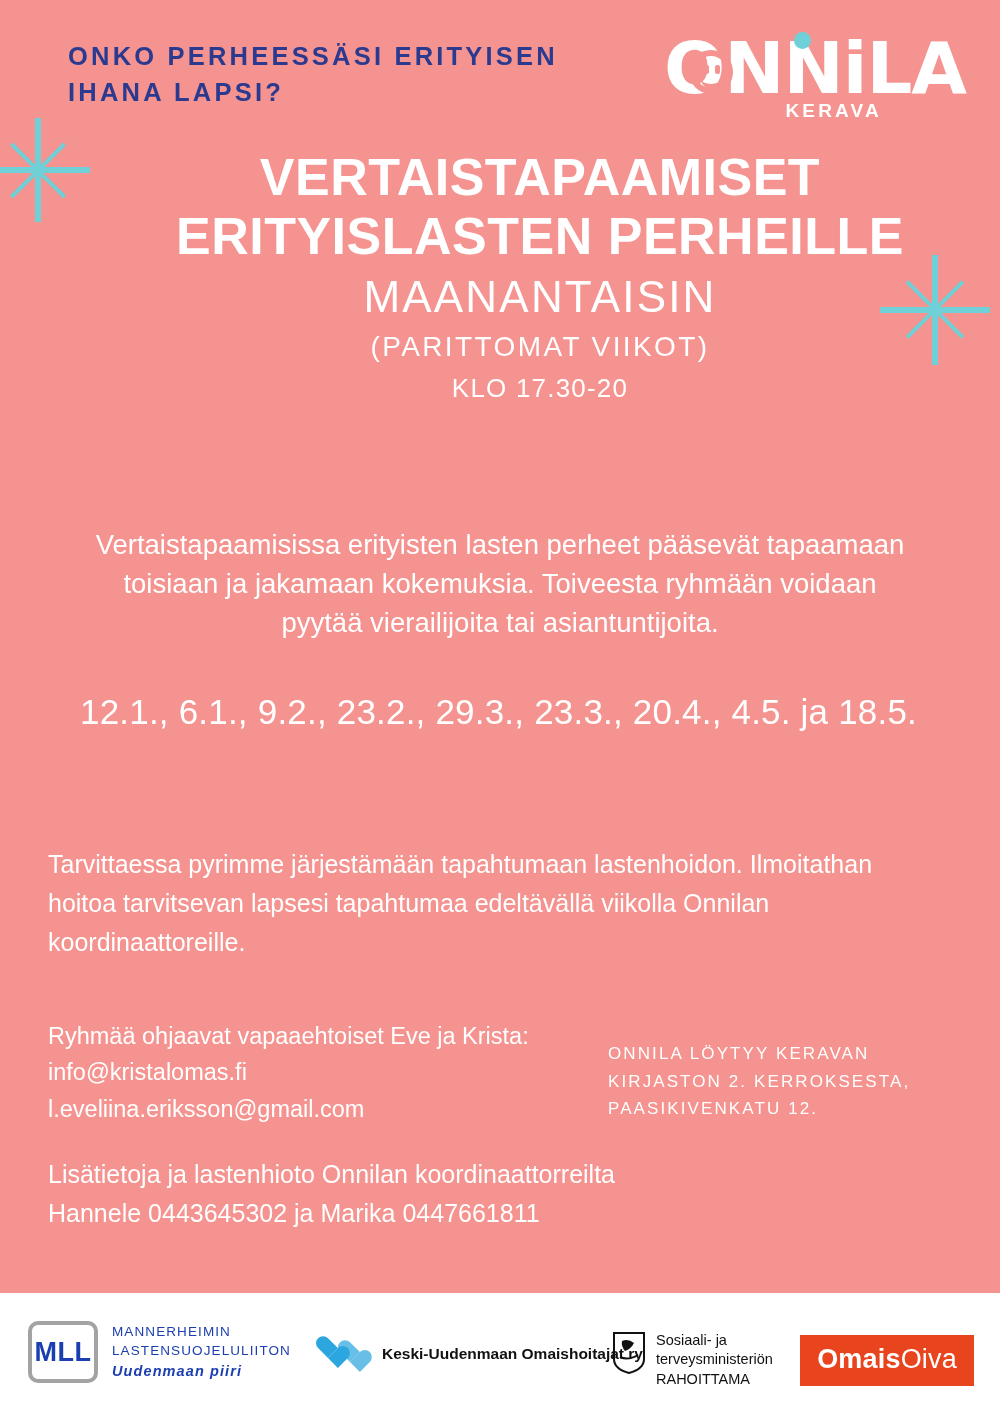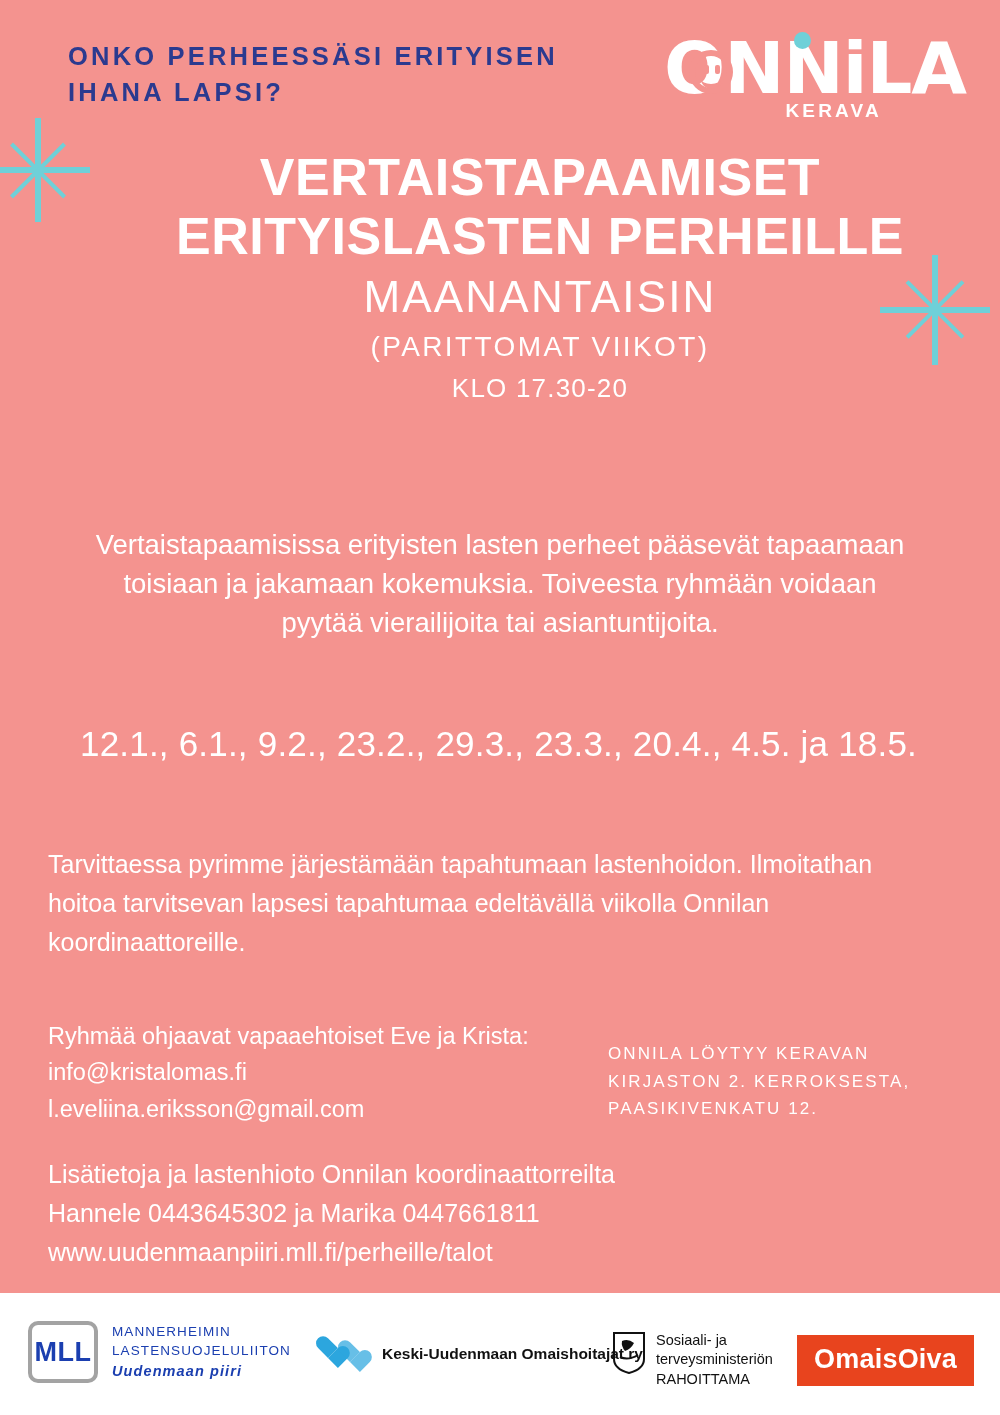--- a/index.html
+++ b/index.html
@@ -161,21 +161,21 @@
     left: 85px;
     width: 830px;
     text-align: center;
     color: #ffffff;
     font-size: 27.5px;
     line-height: 1.42;
   }
 
   .dates {
     position: absolute;
-    top: 718px;
+    top: 686px;
     left: 80px;
     width: 840px;
     color: #ffffff;
     font-size: 35px;
     line-height: 1.5;
     letter-spacing: 0.2px;
   }
 
   .childcare {
     position: absolute;
@@ -321,21 +321,21 @@
     position: absolute;
     right: 26px;
     top: 42px;
     background: #e8441e;
     color: #ffffff;
     padding: 9px 17px 11px;
     font-size: 27px;
     font-weight: bold;
     letter-spacing: 0.2px;
   }
-  .oiva .s2 { font-weight: bold; }
+  .oiva .s2 { font-weight: normal; }
 </style>
 </head>
 <body>
 
 <div class="star" id="star-left">
   <span class="v"></span>
     <span class="h"></span>
     <span class="d1"></span>
     <span class="d2"></span>
 </div>
@@ -377,21 +377,20 @@
   <div>Ryhmää ohjaavat vapaaehtoiset Eve ja Krista:</div>
   <div>info@kristalomas.fi</div>
   <div>l.eveliina.eriksson@gmail.com</div>
 </div>
 
 <div class="address">ONNILA LÖYTYY KERAVAN KIRJASTON 2. KERROKSESTA, PAASIKIVENKATU 12.</div>
 
 <div class="more-info">
   <div>Lisätietoja ja lastenhioto Onnilan koordinaattorreilta</div>
   <div>Hannele 0443645302 ja Marika 0447661811</div>
-  <div>www.uudenmaanpiiri.mll.fi/perheille/talot</div>
 </div>
 
 <div id="footer">
 
   <div class="mll">
     <div class="badge">MLL</div>
     <div class="txt">
       <div>MANNERHEIMIN</div>
       <div>LASTENSUOJELULIITON</div>
       <div class="it">Uudenmaan piiri</div>

